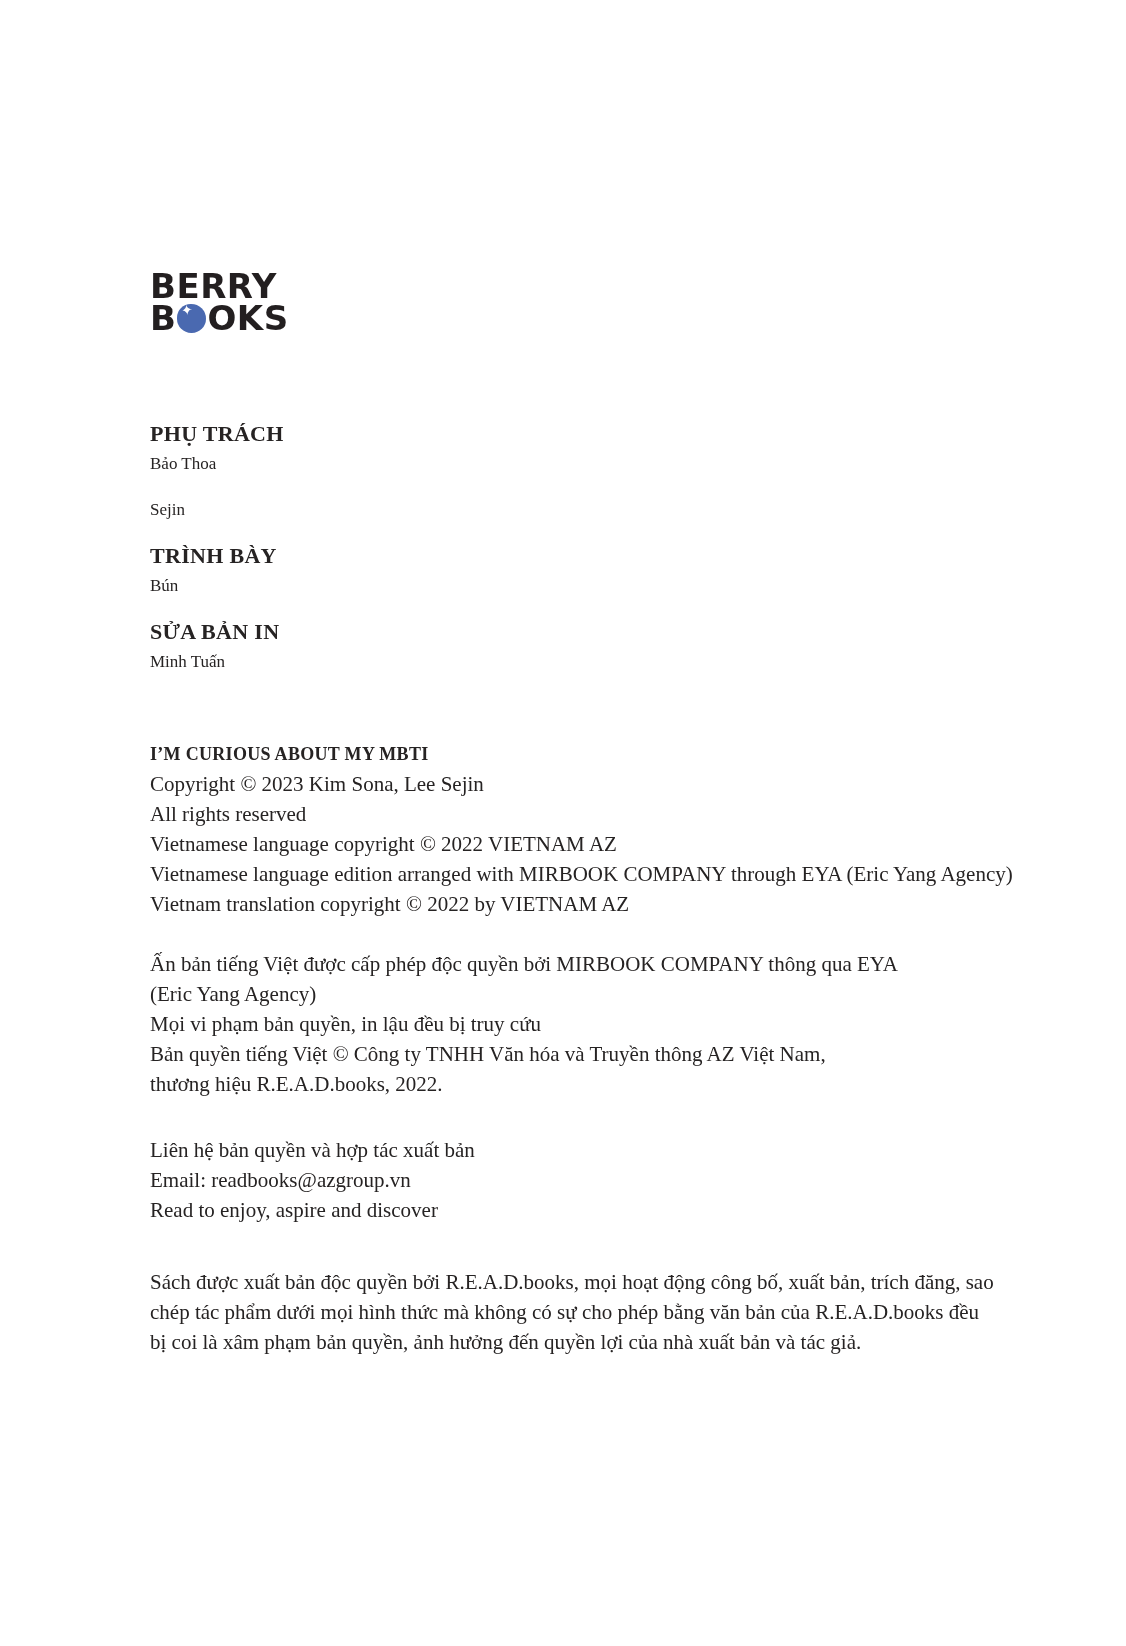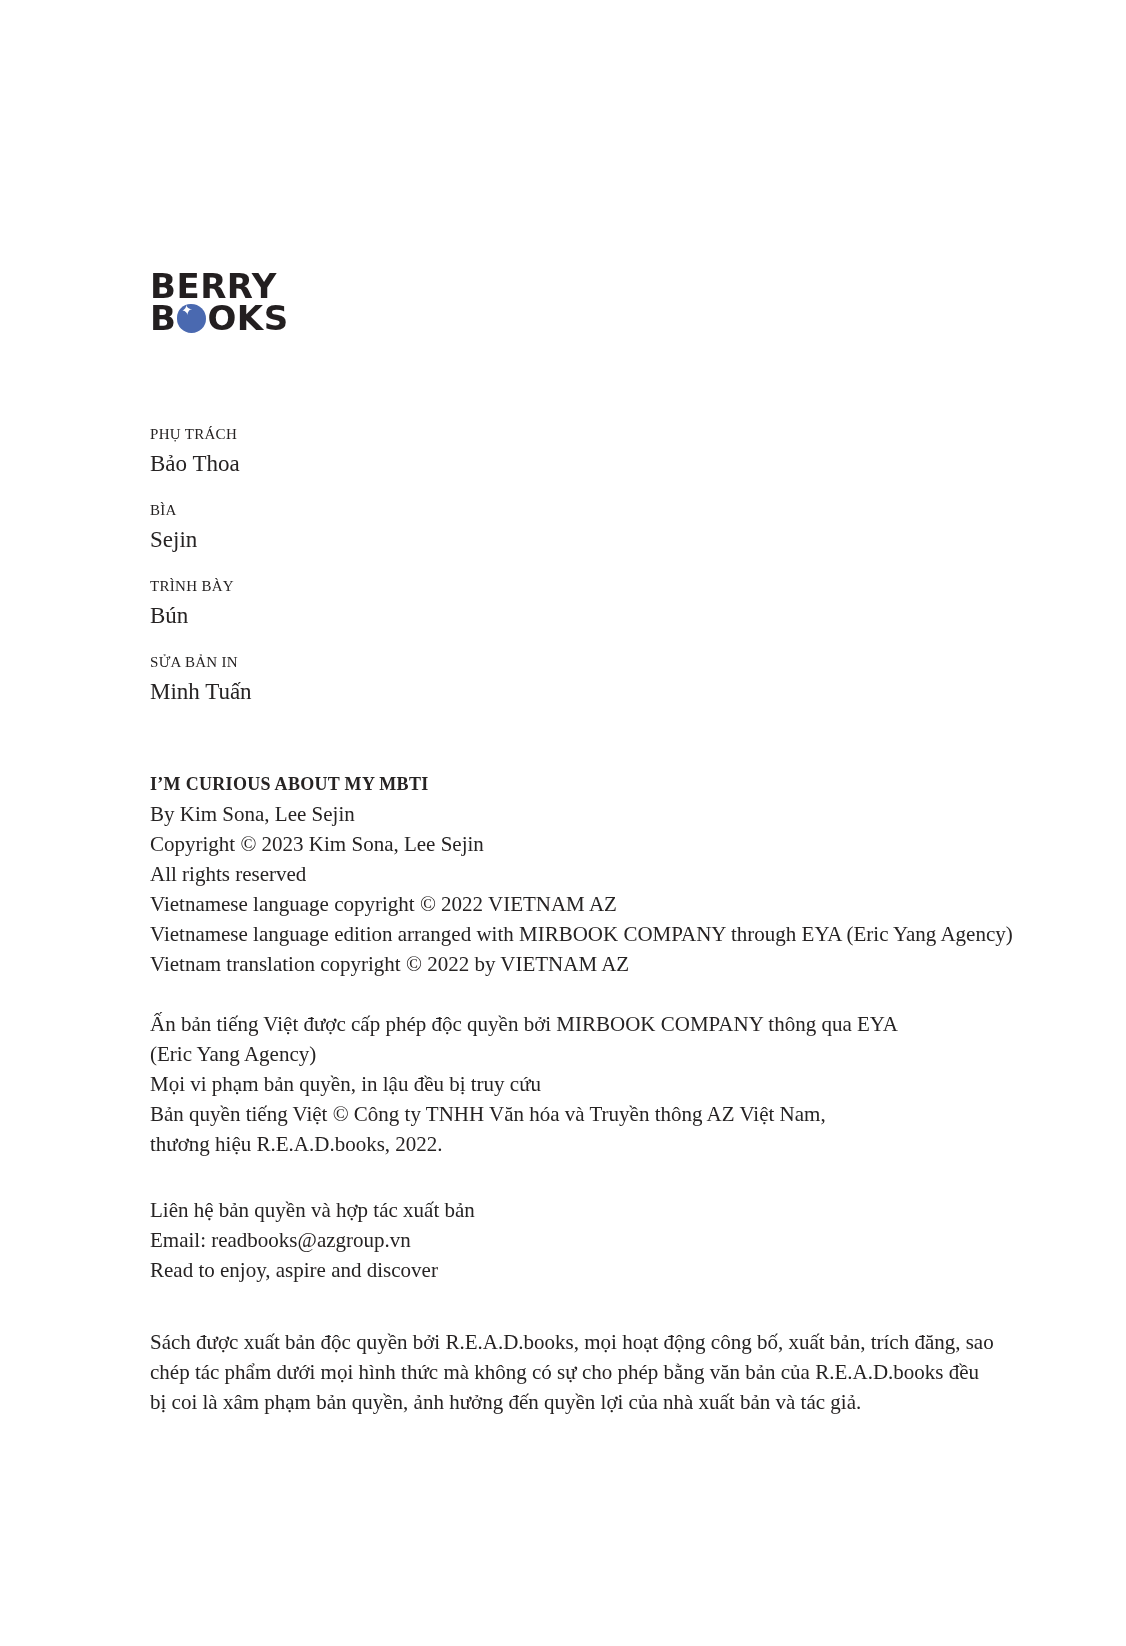--- a/index.html
+++ b/index.html
@@ -41,26 +41,26 @@
     color: #ffffff;
     font-size: 14px;
     line-height: 14px;
     transform: rotate(-8deg);
   }
 
   
   .credits { margin-top: 86px; }
   .credit-group { margin-bottom: 16px; }
   .credit-role {
-    font-weight: normal;
-    font-size: 15px;
+    font-weight: bold;
+    font-size: 22px;
     line-height: 30px;
     letter-spacing: 0.3px;
   }
-  .credit-name { font-size: 23px; line-height: 30px; }
+  .credit-name { font-size: 17px; line-height: 30px; }
 
   
   .block { font-size: 21px; line-height: 30px; }
   .block .line { white-space: nowrap; }
   .title-block { margin-top: 62px; }
   .book-title {
     font-weight: bold;
     font-size: 18px;
     line-height: 30px;
     letter-spacing: 0.3px;
@@ -79,36 +79,34 @@
       <span class="logo-line">BERRY</span>
       <span class="logo-line"><span>B</span><span class="berry"><span class="sparkle">✦</span></span><span>OKS</span></span>
     </div>
 
     <div class="credits">
       <div class="credit-group">
         <div class="credit-role">PHỤ TRÁCH</div>
         <div class="credit-name">Bảo Thoa</div>
       </div>
       <div class="credit-group">
-        <div class="credit-role">BÌA</div>
         <div class="credit-name">Sejin</div>
       </div>
       <div class="credit-group">
         <div class="credit-role">TRÌNH BÀY</div>
         <div class="credit-name">Bún</div>
       </div>
       <div class="credit-group">
         <div class="credit-role">SỬA BẢN IN</div>
         <div class="credit-name">Minh Tuấn</div>
       </div>
     </div>
 
     <div class="block title-block">
       <div class="book-title line">I’M CURIOUS ABOUT MY MBTI</div>
-      <div class="line">By Kim Sona, Lee Sejin</div>
       <div class="line">Copyright © 2023 Kim Sona, Lee Sejin</div>
       <div class="line">All rights reserved</div>
       <div class="line">Vietnamese language copyright © 2022 VIETNAM AZ</div>
       <div class="line">Vietnamese language edition arranged with MIRBOOK COMPANY through EYA (Eric Yang Agency)</div>
       <div class="line">Vietnam translation copyright © 2022 by VIETNAM AZ</div>
     </div>
 
     <div class="block license-block">
       <div class="line">Ấn bản tiếng Việt được cấp phép độc quyền bởi MIRBOOK COMPANY thông qua EYA</div>
       <div class="line">(Eric Yang Agency)</div>

